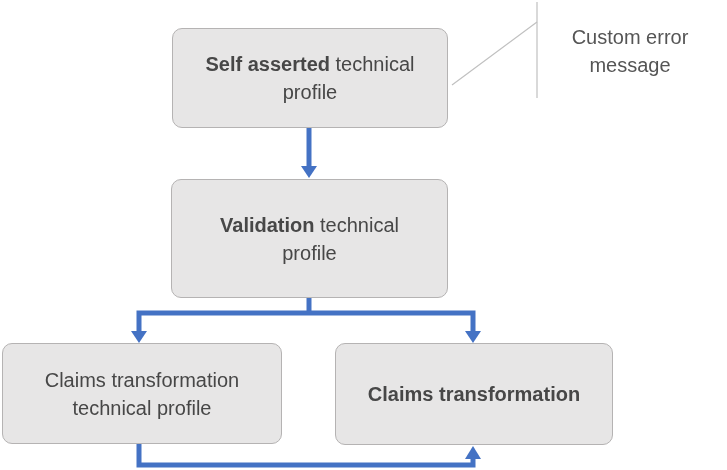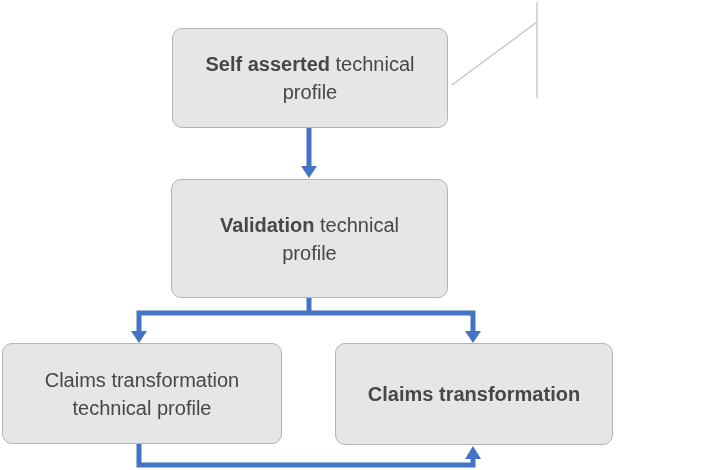--- a/index.html
+++ b/index.html
@@ -104,14 +104,16 @@
 
   <div class="box box-claims-tp">
     <div><span class="bold-part"></span><span>Claims transformation
 technical profile</span></div>
   </div>
 
   <div class="box box-claims">
     <div><span class="bold-part">Claims transformation</span><span></span></div>
   </div>
 
+  <div class="callout-text">Custom error
+message</div>
 
 </div>
 
 </body></html>

